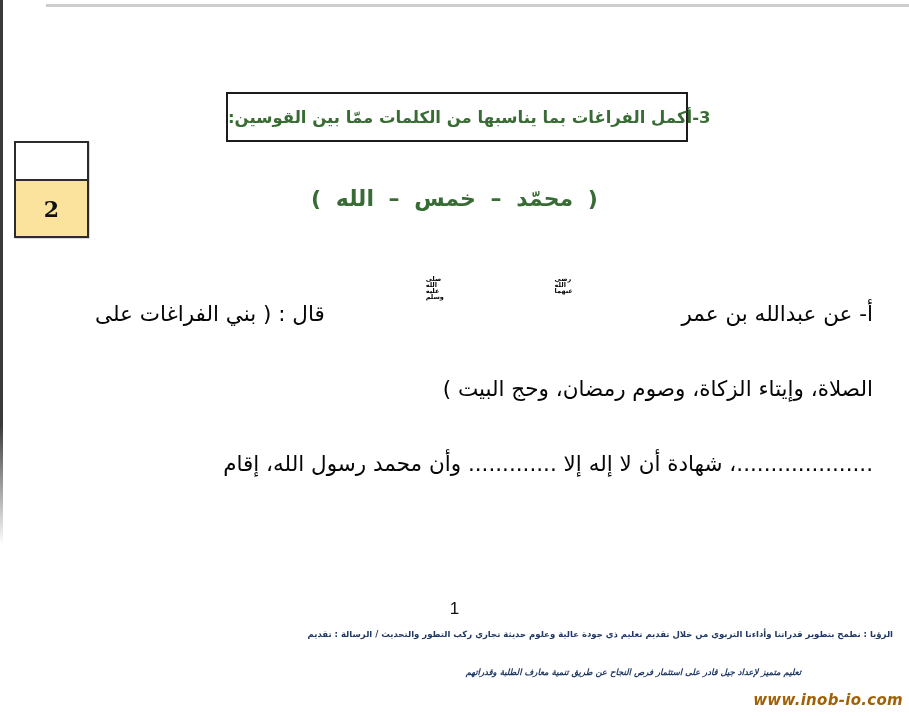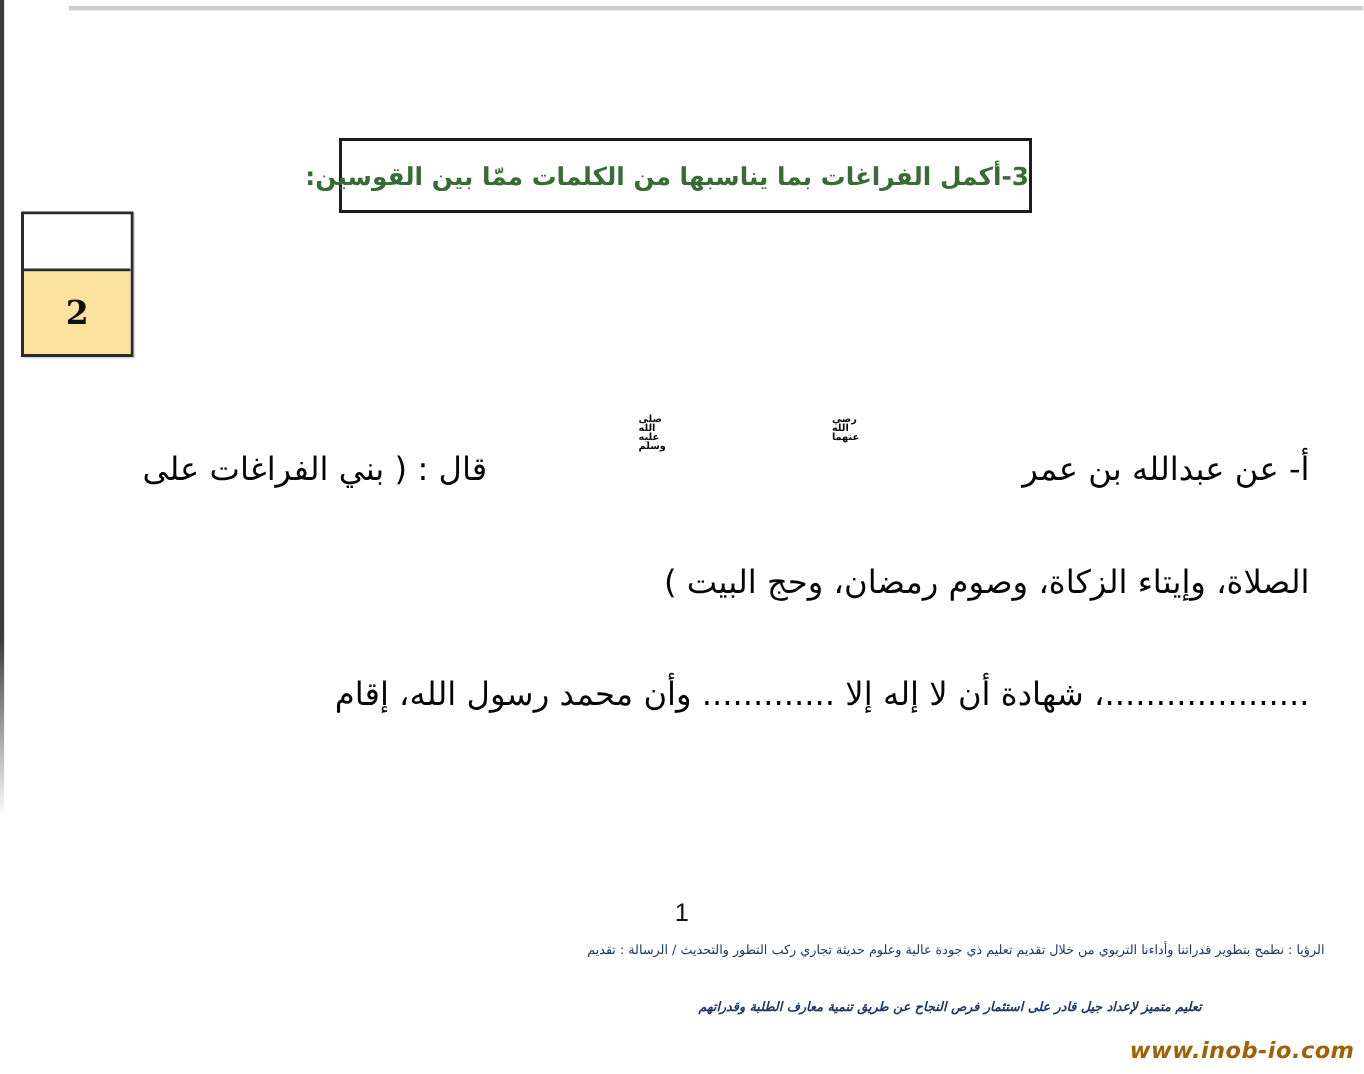--- a/index.html
+++ b/index.html
@@ -39,21 +39,21 @@
   .score-cell-bottom{
     height:55px;background:var(--yellow);
     display:flex;align-items:center;justify-content:center;
     font-family:"DejaVu Serif",serif;font-weight:bold;font-size:22px;color:#111;
   }
 
   
   .question-box{
     position:absolute;left:226px;top:92px;width:462px;height:50px;
     border:2.5px solid #1c1c1c;background:#fff;
-    display:flex;align-items:center;justify-content:flex-start;
+    display:flex;align-items:center;justify-content:flex-end;
     direction:rtl;
   }
   .question-text{
     color:var(--green);font-weight:bold;font-size:16.5px;
     white-space:nowrap;
   }
 
   
   .word-bank{
     position:absolute;left:0;top:186px;width:909px;
@@ -77,22 +77,22 @@
     white-space:normal;font-weight:bold;margin:0 2px;
   }
 
   .page-number{
     position:absolute;left:0;top:599px;width:909px;text-align:center;
     font-family:"Liberation Sans",sans-serif;font-size:17px;color:#121212;
   }
 
   
   .footer-vision{
-    position:absolute;right:26px;top:629px;
-    direction:rtl;color:var(--blue);font-size:8.5px;font-weight:normal;
+    position:absolute;right:16px;top:629px;
+    direction:rtl;color:var(--blue);font-size:8.5px;font-weight:bold;
     white-space:nowrap;
   }
   .footer-mission{
     position:absolute;right:108px;top:667px;
     direction:rtl;color:var(--blue);font-size:8.5px;font-weight:bold;
     white-space:nowrap;
     font-style:italic;
   }
 
   .watermark{
@@ -112,20 +112,21 @@
 
   <div class="score-table">
     <div class="score-cell-top"></div>
     <div class="score-cell-bottom">2</div>
   </div>
 
   <div class="question-box">
     <span class="question-text">3-أكمل الفراغات بما يناسبها من الكلمات ممّا بين القوسين:</span>
   </div>
 
+  <div class="word-bank">(  محمّد  –  خمس  –  الله  )</div>
 
   <div class="hadith">
     <div class="hadith-line hl-justify">
       <span>أ- عن عبدالله بن عمر</span>
       <span class="honorific">رضي الله عنهما</span>
       <span class="honorific">صلى الله عليه وسلم</span>
       <span>قال : ( بني الفراغات على</span>
     </div>
     <div class="hadith-line hl-end">
       <span>الصلاة، وإيتاء الزكاة، وصوم رمضان، وحج البيت )</span>

